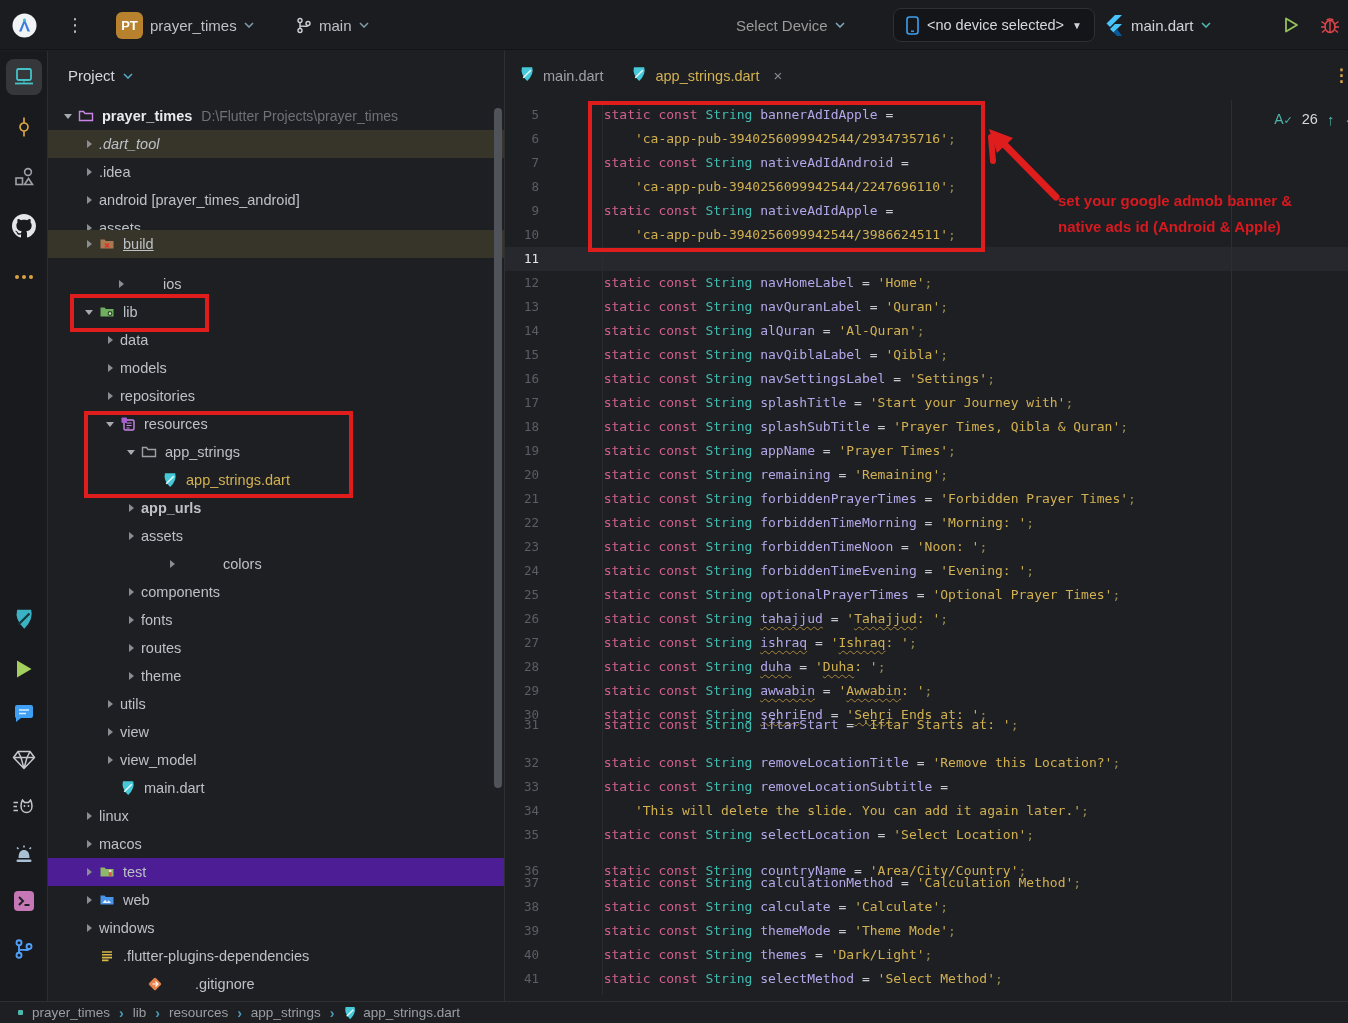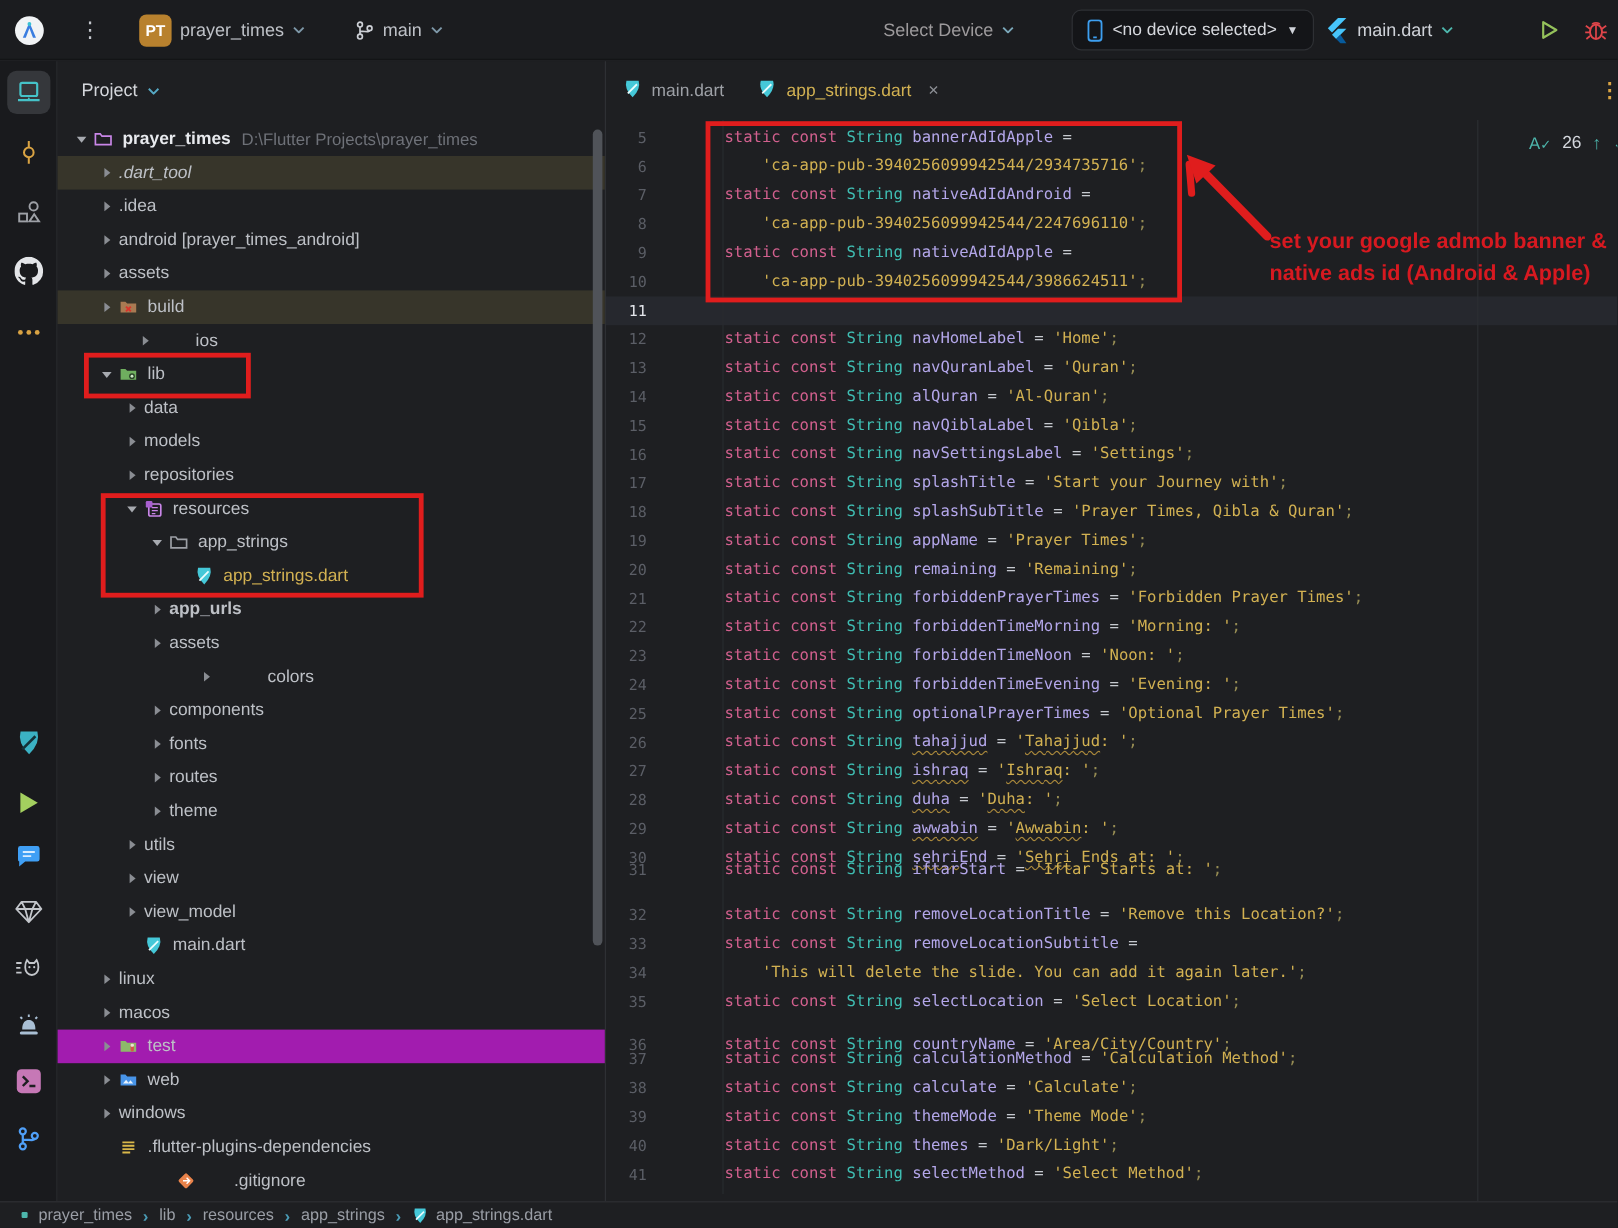--- a/index.html
+++ b/index.html
@@ -36,21 +36,21 @@
 
   
   #proj-panel { position:absolute; left:48px; top:51px; width:457px; height:950px;
                 background:#1e1f22; border-right:1px solid #2e3034; }
   #proj-header { position:absolute; left:0; top:0; height:49px; display:flex; align-items:center;
                  gap:8px; padding-left:20px; color:#d4d6db; font-size:15px; }
   #tree { position:absolute; left:0; top:51px; right:0; bottom:0; }
   .trow { position:absolute; left:0; right:0; height:28px; display:flex; align-items:center;
           font-size:14.5px; color:#bdc0c6; }
   .trow.olive { background:#37352a; }
-  .trow.green { background:#a21caf; }
+  .trow.green { background:#4c1d95; }
   .arr { width:20px; height:28px; flex:0 0 20px; display:flex; align-items:center; justify-content:center; }
   .arr.col::before { content:""; border-left:5px solid #8a8d93; border-top:4px solid transparent;
                      border-bottom:4px solid transparent; }
   .arr.exp::before { content:""; border-top:5px solid #a7aab0; border-left:4px solid transparent;
                      border-right:4px solid transparent; }
   .ticon { width:18px; height:18px; margin-right:6px; flex:0 0 18px; display:flex; align-items:center; }
   .ticon svg { width:16px; height:16px; }
   .tlabel.bold { font-weight:bold; color:#e8eaee; }
   .tlabel.yellow { color:#d2b152; }
   .tpath { color:#6e7178; margin-left:9px; font-size:14px; }
@@ -90,21 +90,21 @@
                border-top:1px solid #2e3034; display:flex; align-items:center; padding-left:18px;
                font-size:13.5px; color:#9a9ea6; gap:9px; }
   #statusbar .dot { width:5px; height:5px; background:#4db6ac; border-radius:1px; }
   #statusbar .sep { color:#4a9bb5; font-weight:bold; font-size:14px; }
   #statusbar .crumb { display:flex; align-items:center; gap:6px; }
   #statusbar svg { width:14px; height:14px; }
 
   
   .redbox { position:absolute; border:4px solid #e01d1d; z-index:40; }
   #ann-note { position:absolute; left:1058px; top:188px; z-index:41; color:#d71920; font-weight:bold;
-              font-size:18px; line-height:26px; }
+              font-size:15px; line-height:26px; }
   #ann-arrow { position:absolute; left:0; top:0; z-index:42; pointer-events:none; }
 </style>
 </head>
 <body>
 
 <div id="stage">
 
   <div id="topbar">
     <div class="tb-item" id="as-logo">
       <svg width="25" height="25" viewBox="0 0 25 25">
@@ -289,21 +289,21 @@
         <div class="trow" style="top: 84px;">
           <span style="flex: 0 0 31px;"></span>
           <span class="arr col"></span>
           <span class="tlabel">android [prayer_times_android]</span>
         </div>
         <div class="trow" style="top: 112px;">
           <span style="flex: 0 0 31px;"></span>
           <span class="arr col"></span>
           <span class="tlabel">assets</span>
         </div>
-        <div class="trow olive" style="top: 140px;">
+        <div class="trow olive" style="top: 128px; text-decoration: underline;">
           <span style="flex: 0 0 31px;"></span>
           <span class="arr col"></span>
           <span class="ticon">
             <svg viewBox="0 0 16 16">
               <path d="M1.5 3.5h4l1.5 1.5h7.5v7.5H1.5z" fill="#a97a52"></path>
               <path d="M6 7.5l4 4M10 7.5l-4 4" stroke="#d8352b" stroke-width="1.7"></path>
             </svg>
           </span>
           <span class="tlabel">build</span>
         </div>

